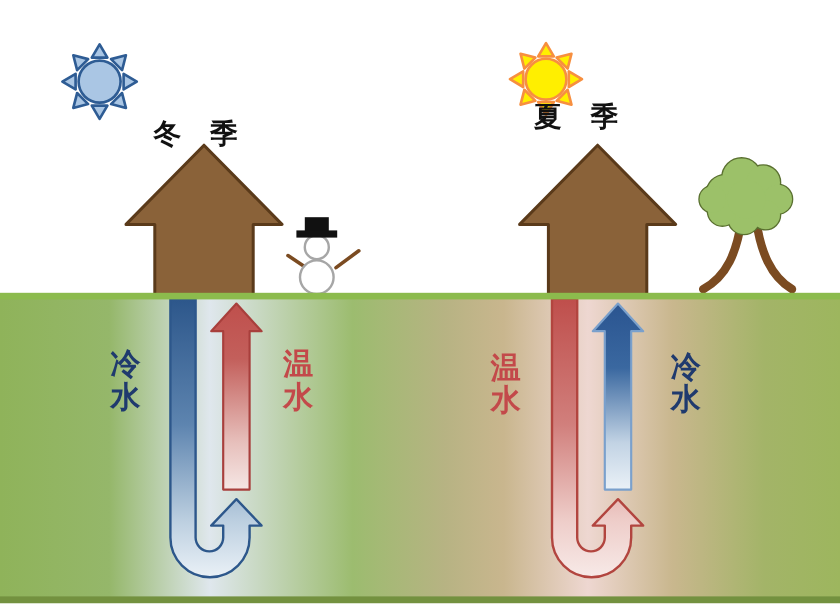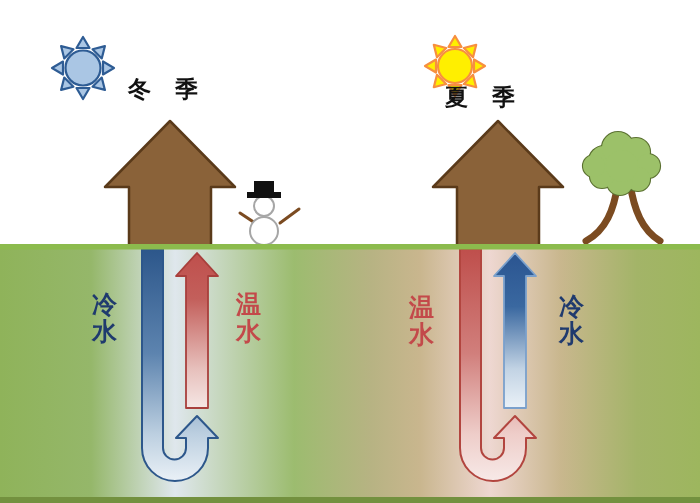--- a/index.html
+++ b/index.html
@@ -9,21 +9,21 @@
   }
   .stage svg{position:absolute;left:0;top:0;}
   .season{
     position:absolute;font-size:23px;font-weight:bold;letter-spacing:24px;
     white-space:nowrap;line-height:26px;
   }
   .vlabel{
     position:absolute;width:28px;font-size:25px;font-weight:bold;line-height:27px;
     word-break:break-all;text-align:right;
   }
-  #winter-season{left:128px;top:76px;}
+  #winter-season{left:128px;top:100px;font-family:Liberation Mono, monospace;}
   #summer-season{left:445px;top:84px;}
   #winter-cold{left:89px;top:291px;}
   #winter-warm{left:233px;top:291px;}
   #summer-warm{left:406px;top:294px;}
   #summer-cold{left:556px;top:293px;}
 </style>
 </head>
 <body>
 
 <div class="stage">

